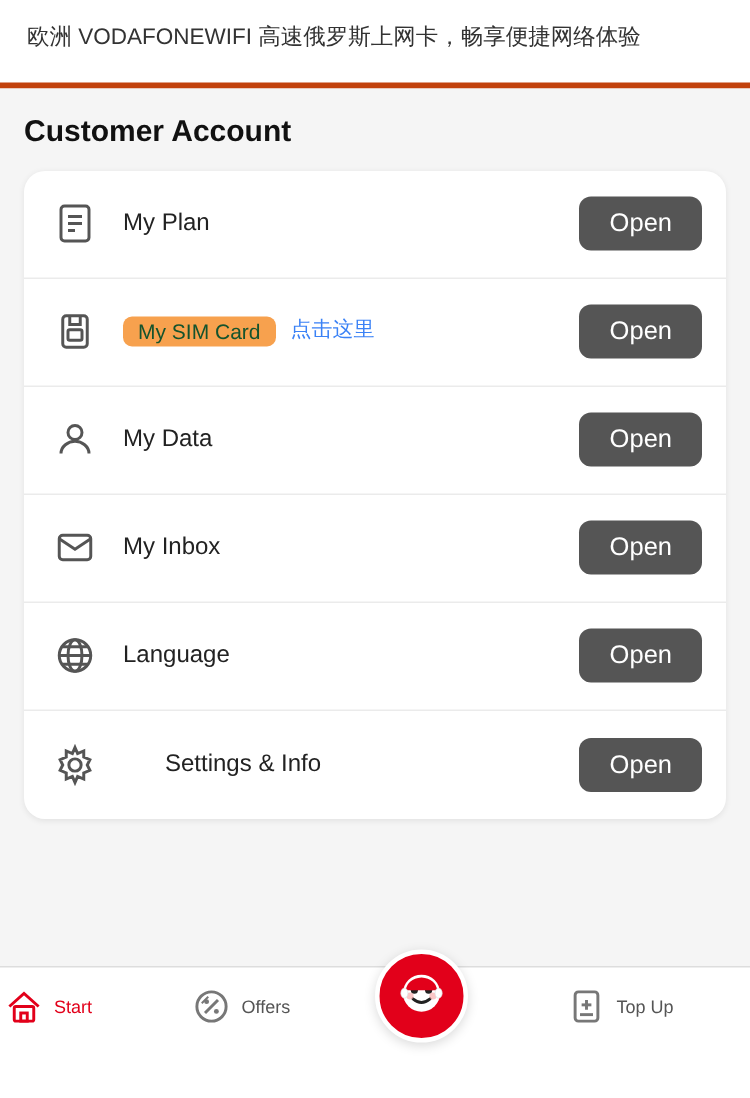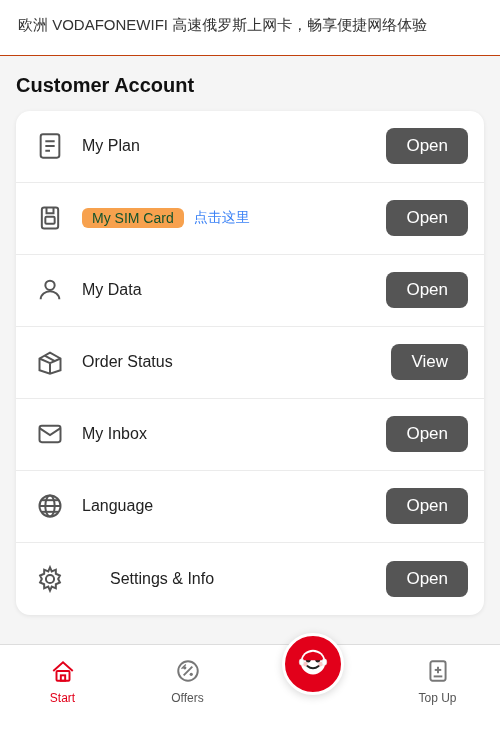--- a/index.html
+++ b/index.html
@@ -9,21 +9,21 @@
       font-family: -apple-system, BlinkMacSystemFont, 'Segoe UI', Arial, sans-serif;
       background: #f5f5f5;
       overflow: hidden;
       position: relative;
     }
 
     
     .top-banner {
       background: #fff;
       padding: 14px 18px 18px 18px;
-      border-bottom: 1px solid #c2410c;
+      border-bottom: 4px solid #c2410c;
     }
     .top-banner-text {
       font-size: 15px;
       color: #333;
       line-height: 1.5;
     }
 
     
     .customer-account {
       background: #f5f5f5;
@@ -67,21 +67,21 @@
     .row-icon svg {
       width: 28px;
       height: 28px;
       stroke: #555;
       fill: none;
       stroke-width: 1.7;
     }
     .row-label-wrap {
       flex: 1;
       display: flex;
-      align-items: center;
+      align-items: flex-start;
       gap: 10px;
     }
     .row-label {
       font-size: 16px;
       color: #222;
       font-weight: 400;
     }
     .highlight-badge {
       background: #f7a14e;
       color: #14532d;
@@ -117,21 +117,21 @@
       background: #fff;
       border-top: 1px solid #ddd;
       display: flex;
       align-items: flex-start;
       justify-content: space-around;
       padding-top: 10px;
       z-index: 10;
     }
     .nav-item {
       display: flex;
-      flex-direction: column;
+      flex-direction: row;
       align-items: center;
       gap: 4px;
       cursor: pointer;
       flex: 1;
     }
     .nav-icon-wrap {
       width: 32px;
       height: 32px;
       display: flex;
       align-items: center;
@@ -214,35 +214,20 @@
           <circle cx="12" cy="8" r="4"></circle>
           <path d="M4 20 C4 16 8 13 12 13 C16 13 20 16 20 20"></path>
         </svg>
       </div>
       <div class="row-label-wrap">
         <span class="row-label">My Data</span>
       </div>
       <button class="row-btn">Open</button>
     </div>
 
-    <div class="account-row">
-      <div class="row-icon">
-        <svg viewBox="0 0 24 24">
-          <path d="M3 9 L12 4 L21 9 L21 19 L12 22 L3 19 Z"></path>
-          <line x1="3" y1="9" x2="12" y2="13"></line>
-          <line x1="21" y1="9" x2="12" y2="13"></line>
-          <line x1="12" y1="13" x2="12" y2="22"></line>
-          <line x1="7.5" y1="6.5" x2="16.5" y2="11.5"></line>
-        </svg>
-      </div>
-      <div class="row-label-wrap">
-        <span class="row-label">Order Status</span>
-      </div>
-      <button class="row-btn">View</button>
-    </div>
 
     <div class="account-row">
       <div class="row-icon">
         <svg viewBox="0 0 24 24">
           <rect x="3" y="5" width="18" height="14" rx="2"></rect>
           <path d="M3 7 L12 13 L21 7"></path>
         </svg>
       </div>
       <div class="row-label-wrap">
         <span class="row-label">My Inbox</span>

